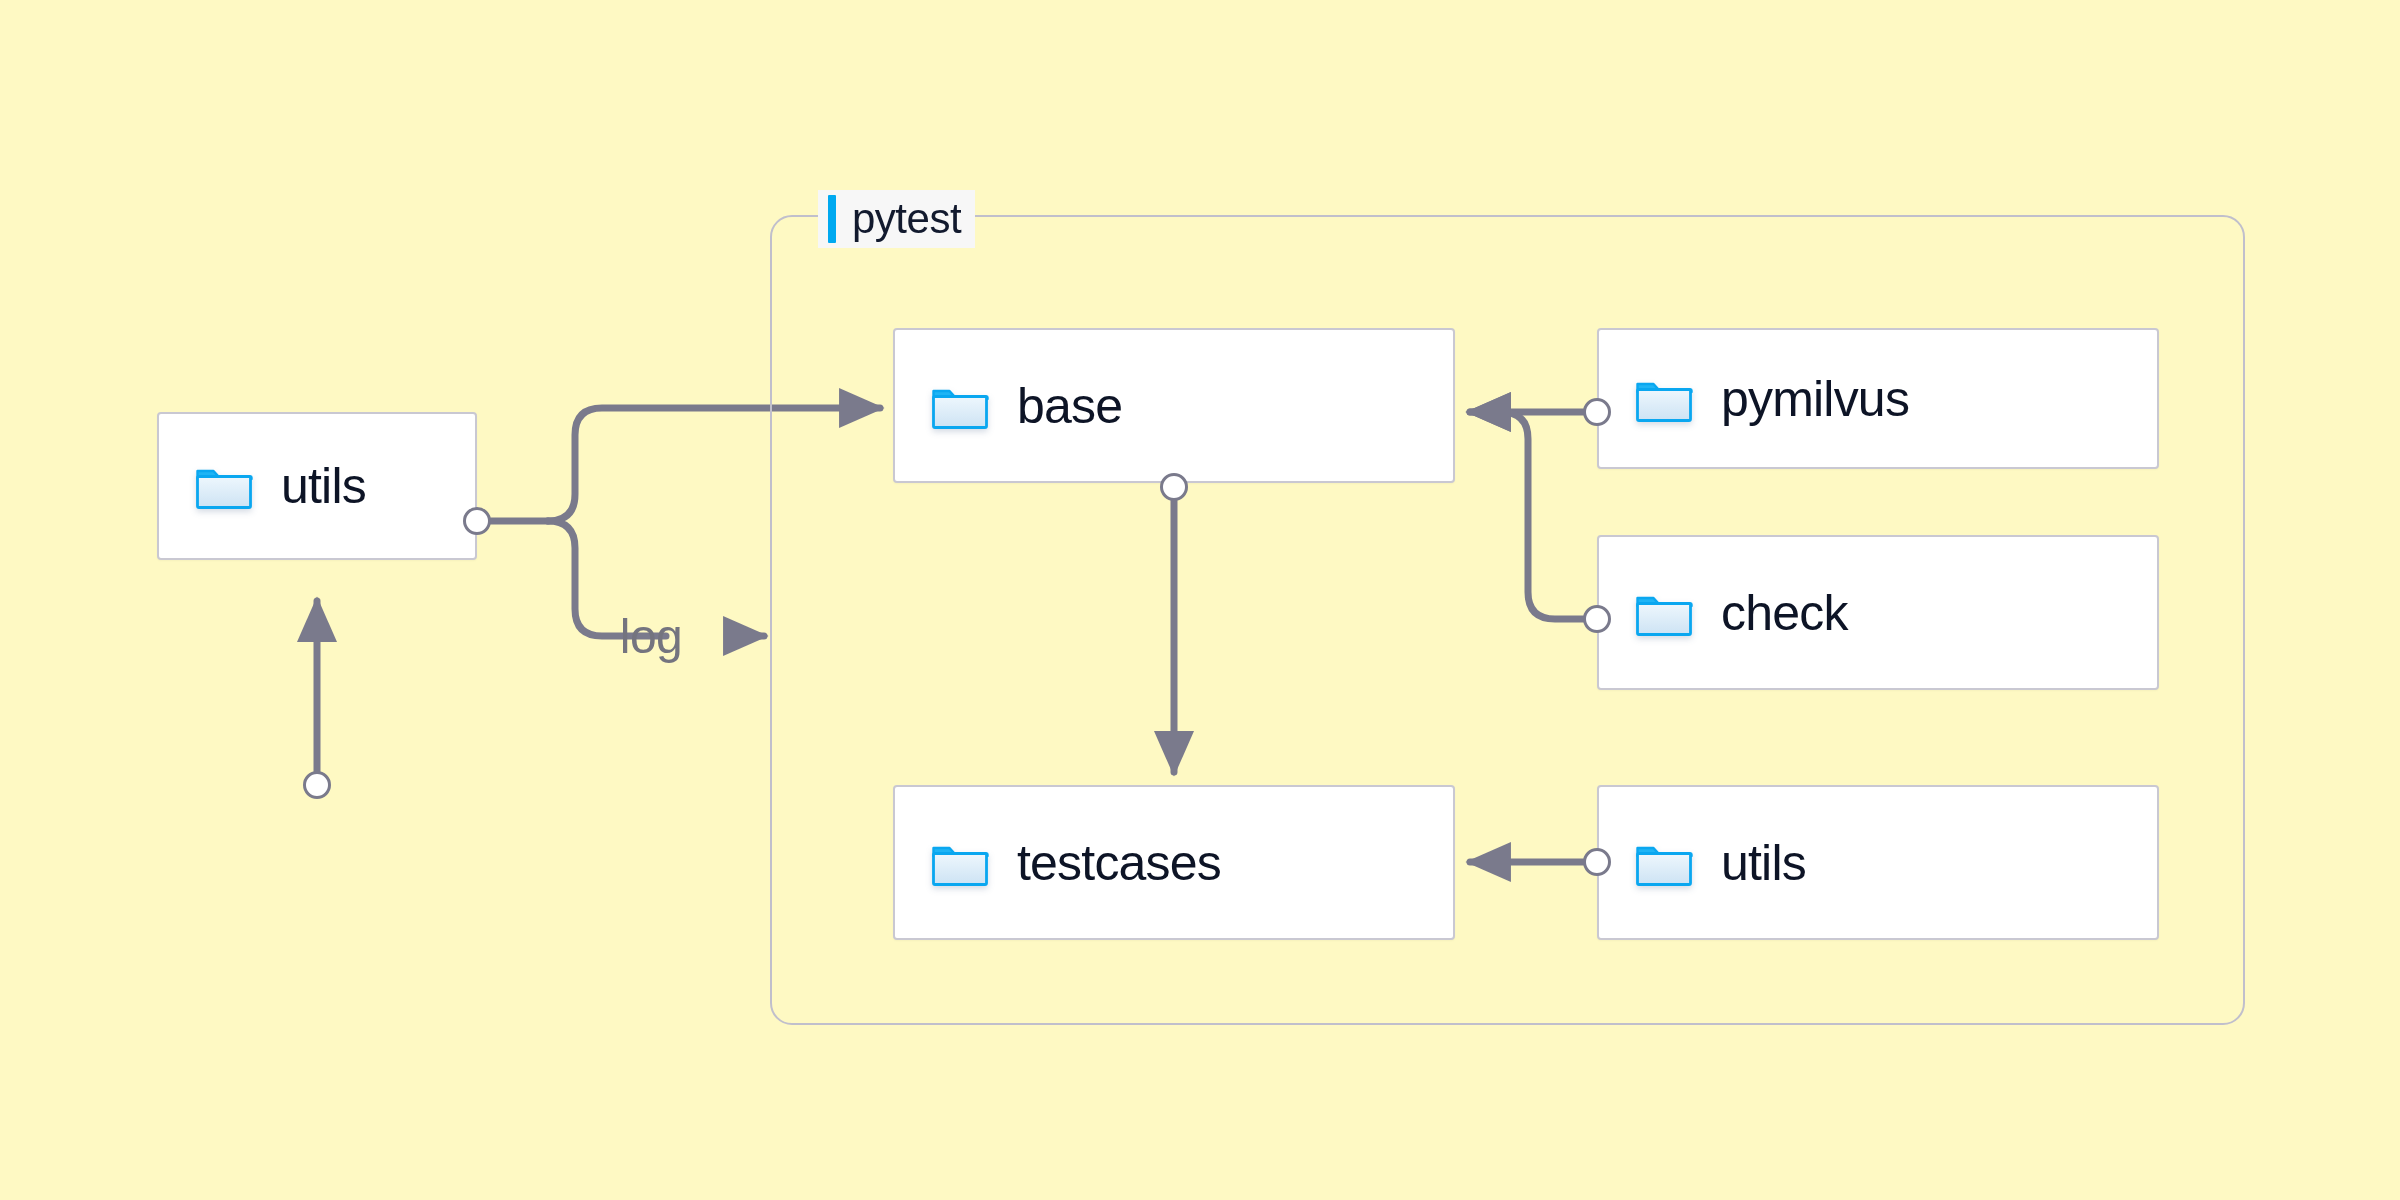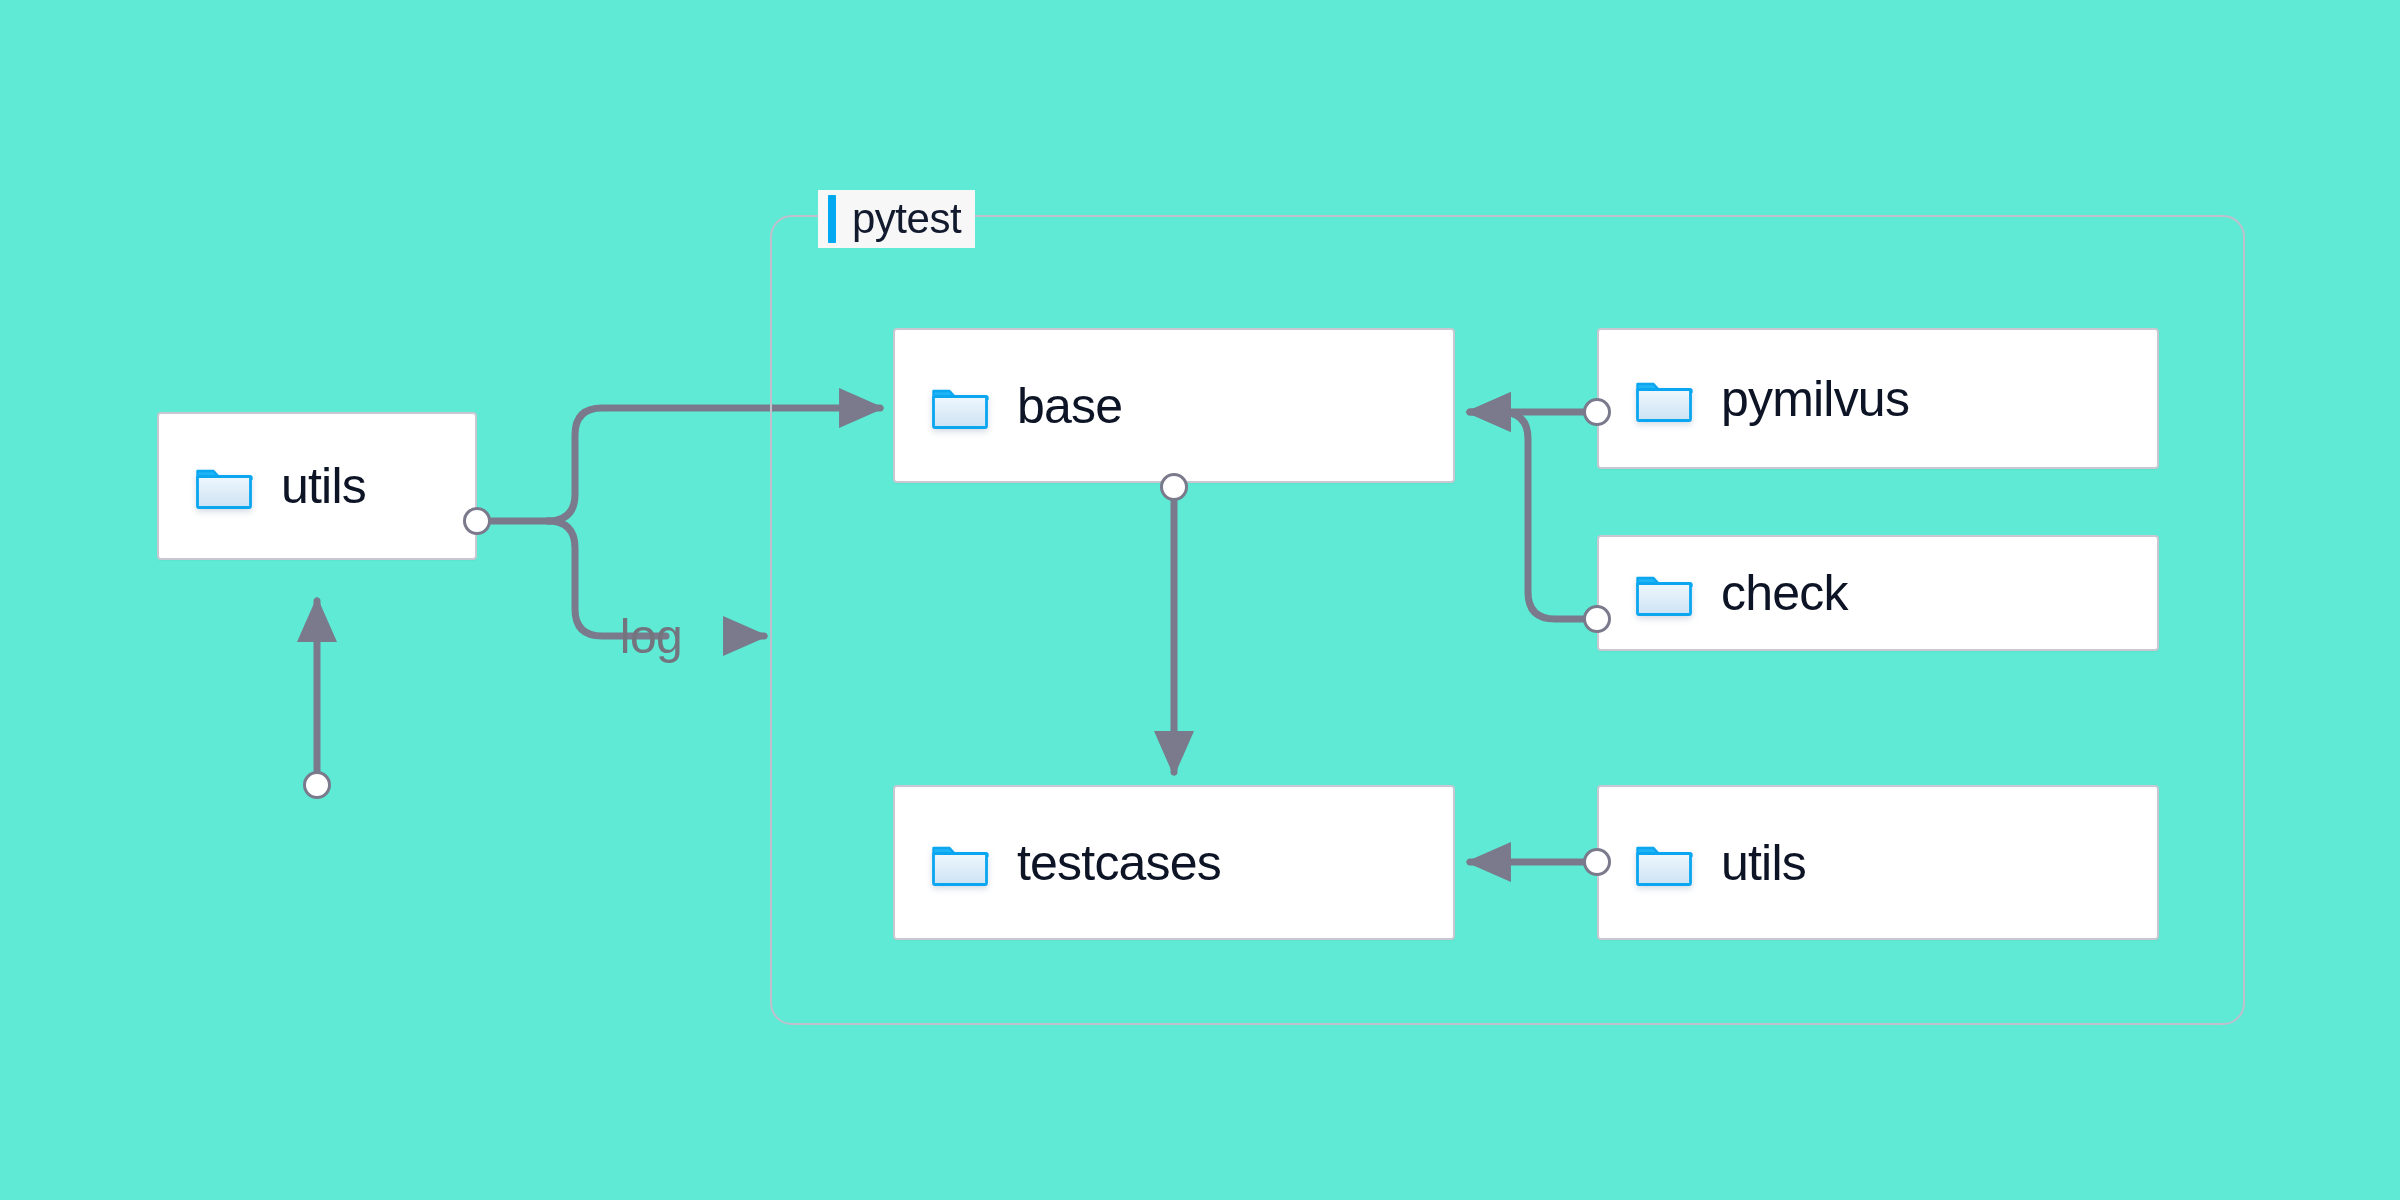--- a/index.html
+++ b/index.html
@@ -10,21 +10,21 @@
   body {
     width: 2400px;
     height: 1200px;
     overflow: hidden;
     font-family: "Liberation Sans", sans-serif;
   }
   #canvas {
     position: relative;
     width: 2400px;
     height: 1200px;
-    background: #5eead4;
+    background: #fef9c3;
   }
   #edge-layer {
     position: absolute;
     left: 0;
     top: 0;
     width: 2400px;
     height: 1200px;
     pointer-events: none;
   }
 
@@ -193,21 +193,21 @@
   <div class="node" style="left:1597px; top:328px; width:562px; height:141px;">
     <span class="folder-icon">
       <svg viewBox="0 0 58 48" width="58" height="48">
         <path d="M2.5 9 h16 l5 5.5 h32 a1 1 0 0 1 1 1 v1.5 h-54 z" fill="#1fb4f5" stroke="#0aa7f0" stroke-width="2.4" stroke-linejoin="round"></path>
         <rect x="2.5" y="14.5" width="53" height="31" rx="1.5" fill="url(#folderGrad)" stroke="#0aa7f0" stroke-width="2.8"></rect>
       </svg>
     </span>
     <span class="node-label">pymilvus</span>
   </div>
 
-  <div class="node" style="left:1597px; top:535px; width:562px; height:116px;">
+  <div class="node" style="left:1597px; top:535px; width:562px; height:155px;">
     <span class="folder-icon">
       <svg viewBox="0 0 58 48" width="58" height="48">
         <path d="M2.5 9 h16 l5 5.5 h32 a1 1 0 0 1 1 1 v1.5 h-54 z" fill="#1fb4f5" stroke="#0aa7f0" stroke-width="2.4" stroke-linejoin="round"></path>
         <rect x="2.5" y="14.5" width="53" height="31" rx="1.5" fill="url(#folderGrad)" stroke="#0aa7f0" stroke-width="2.8"></rect>
       </svg>
     </span>
     <span class="node-label">check</span>
   </div>
 
   <div class="node" style="left:1597px; top:785px; width:562px; height:155px;">

